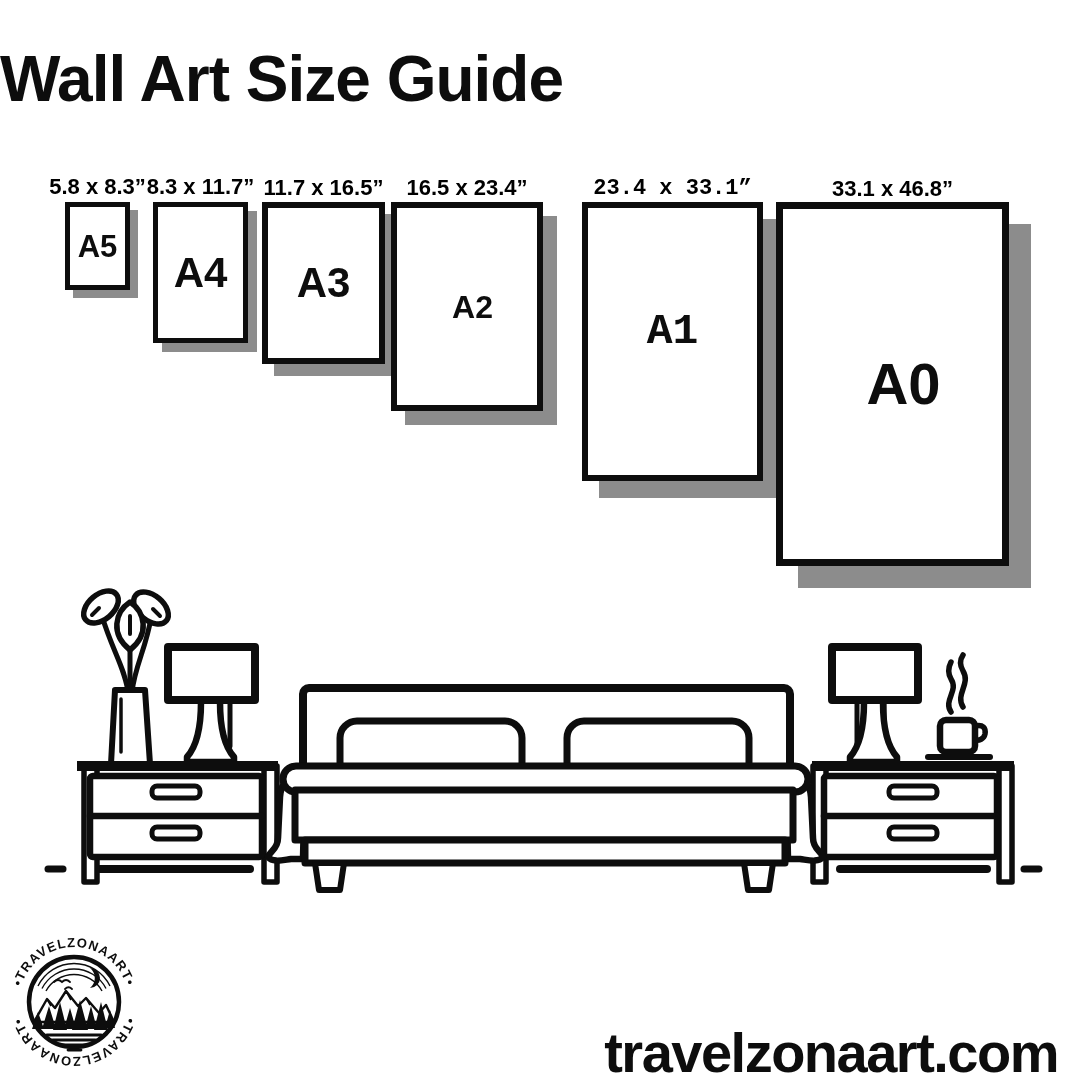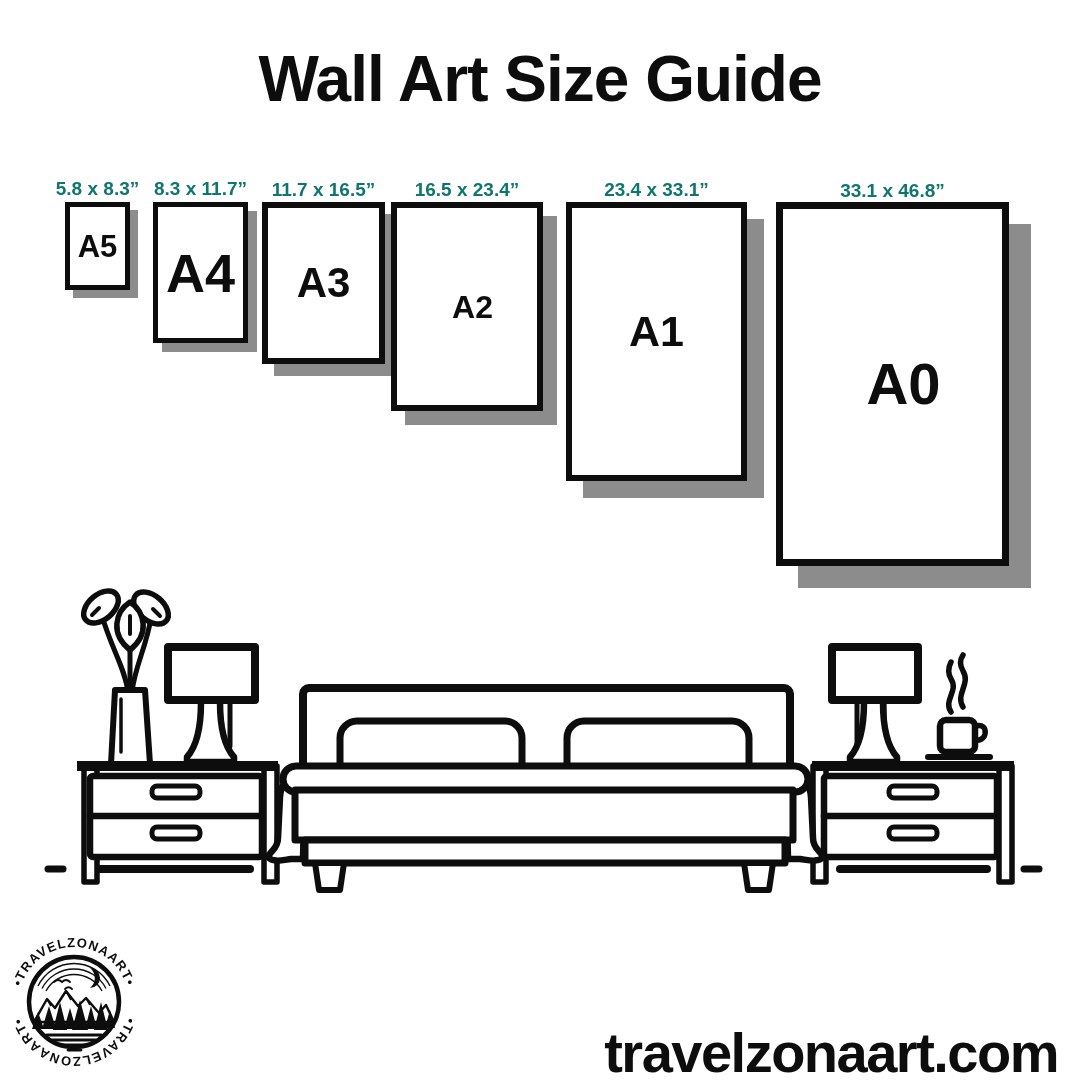--- a/index.html
+++ b/index.html
@@ -2,43 +2,43 @@
 <html><head>
 <meta charset="utf-8">
 <style>
   html,body{margin:0;padding:0;}
   body{
     width:1080px;height:1080px;position:relative;overflow:hidden;
     background:#ffffff;color:#0d0d0d;
     font-family:"Liberation Sans",sans-serif;
   }
   .title{
-    position:absolute;top:42px;left:0;width:1080px;text-align:center;
+    position:absolute;top:42px;left:0;width:1080px;text-align:left;
     font-size:64px;font-weight:bold;letter-spacing:-1px;
   }
   
   .size-item{
     position:absolute;background:#fff;border:5px solid #0d0d0d;
     display:flex;align-items:center;justify-content:center;box-sizing:border-box;
   }
   .size-label{
     position:absolute;bottom:100%;margin-bottom:7px;left:50%;
     transform:translateX(-50%);white-space:nowrap;
-    font-weight:bold;font-size:19px;color:#0f766e;
+    font-weight:bold;font-size:22px;color:#000000;
   }
   .size-code{font-weight:bold;line-height:1;}
   .a5{left:65px;top:202px;width:65px;height:88px;box-shadow:8px 8px 0 0 #8c8c8c;}
   .a5 .size-code{font-size:31px;}
   .a4{left:153px;top:202px;width:95px;height:141px;box-shadow:9px 9px 0 0 #8c8c8c;}
-  .a4 .size-code{font-size:54px;}
+  .a4 .size-code{font-size:42px;}
   .a3{left:262px;top:202px;width:123px;height:162px;border-width:6px;box-shadow:12px 12px 0 0 #8c8c8c;}
   .a3 .size-code{font-size:42px;text-align:center;}
   .a2{left:391px;top:202px;width:152px;height:209px;border-width:6px;box-shadow:14px 14px 0 0 #8c8c8c;padding-left:11px;}
   .a2 .size-code{font-size:32px;}
-  .a1{left:566px;top:202px;width:181px;height:279px;border-width:6px;box-shadow:17px 17px 0 0 #8c8c8c;}
+  .a1{left:582px;top:202px;width:181px;height:279px;border-width:6px;box-shadow:17px 17px 0 0 #8c8c8c;font-family:Liberation Mono, monospace;}
   .a1 .size-code{font-size:43px;position:relative;top:-10px;}
   .a0{left:776px;top:202px;width:233px;height:364px;border-width:7px;box-shadow:22px 22px 0 0 #8c8c8c;padding-left:22px;}
   .a0 .size-code{font-size:58px;}
   
   .scene{position:absolute;left:0;top:580px;width:1080px;height:320px;}
   .badge{position:absolute;left:8px;top:936px;width:132px;height:132px;}
   .badge text{font-family:"Liberation Sans",sans-serif;font-weight:bold;}
   .website{
     position:absolute;right:22px;top:1008px;
     font-size:56px;font-weight:bold;letter-spacing:-1.5px;margin-top:12px;

